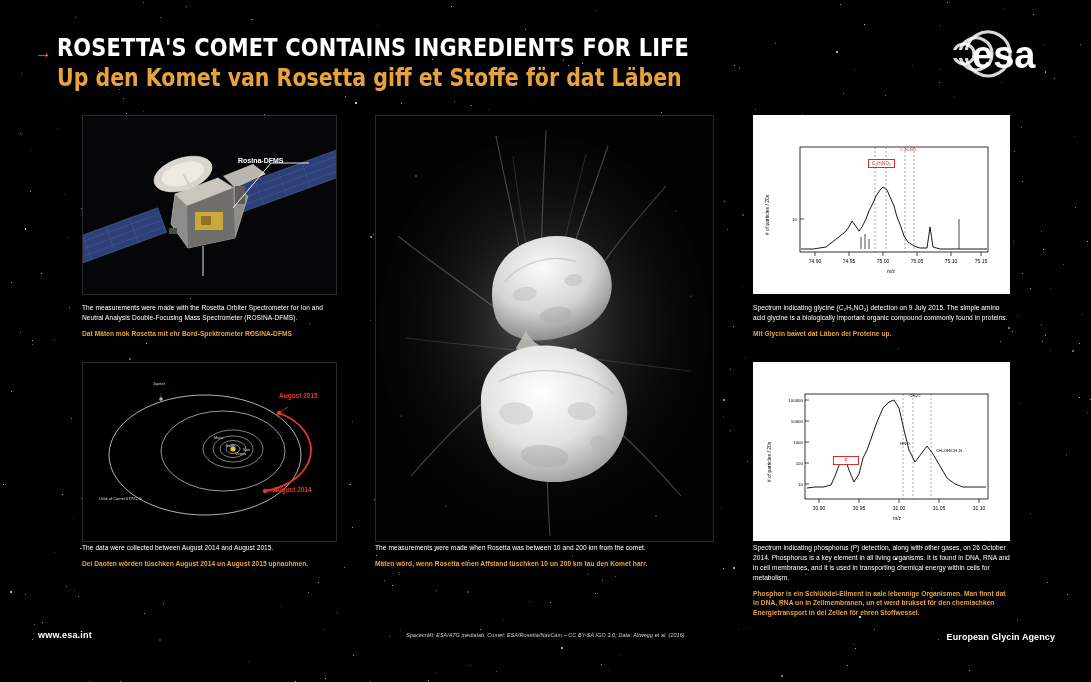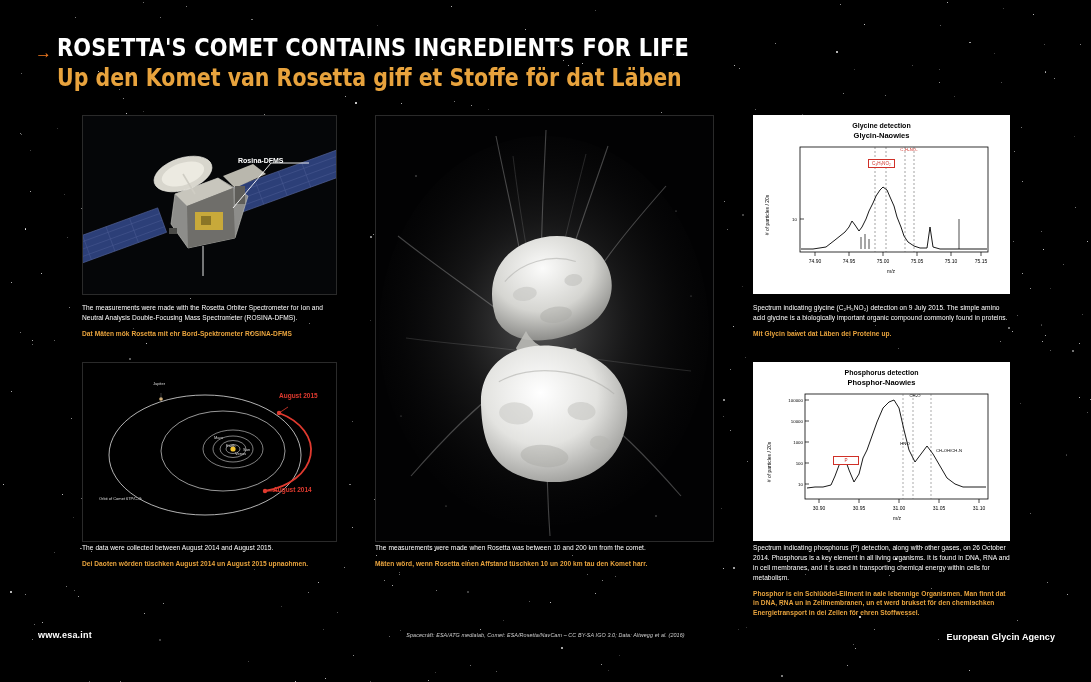--- a/index.html
+++ b/index.html
@@ -654,20 +654,32 @@
       <div class="star" style="width: 1px; height: 1px; left: 257.434px; top: 143.412px; opacity: 0.63;"></div>
       <div class="star" style="width: 1px; height: 1px; left: 253.538px; top: 290.313px; opacity: 0.87;"></div>
     </div>
 
   <div class="title-block">
     <span class="arrow">→</span>
     <div class="title-en">ROSETTA'S COMET CONTAINS INGREDIENTS FOR LIFE</div>
     <div class="title-de">Up den Komet van Rosetta giff et Stoffe för dat Läben</div>
   </div>
 
+  <div class="esa-logo">
+    <svg width="135" height="52" viewBox="0 0 135 52">
+      <g>
+
+        <path d="M46 26 A22 22 0 1 0 46 25.8" fill="none" stroke="#ffffff" stroke-width="3.2" opacity="0.85"></path>
+        <path d="M40 26 A16 16 0 1 0 40 25.8" fill="none" stroke="#ffffff" stroke-width="3.2" opacity="0.85"></path>
+        <path d="M34 26 A10 10 0 1 0 34 25.8" fill="none" stroke="#ffffff" stroke-width="3.2" opacity="0.85"></path>
+        <rect x="22" y="22" width="30" height="8" fill="#000"></rect>
+        <text x="52" y="40" font-family="Liberation Sans, sans-serif" font-size="38" font-weight="bold" fill="#ffffff">esa</text>
+      </g>
+    </svg>
+  </div>
 
   <div class="panel" id="panel-spacecraft">
     <svg width="253" height="178" viewBox="0 0 253 178">
       <rect width="253" height="178" fill="#050608"></rect>
 
       <g transform="rotate(-20 60 110)">
         <rect x="-25" y="98" width="105" height="26" fill="#2c3f78" stroke="#55639a" stroke-width="0.6"></rect>
         <g stroke="#4a5a92" stroke-width="0.5">
           <line x1="-25" y1="104" x2="80" y2="104"></line>
           <line x1="-25" y1="111" x2="80" y2="111"></line>
@@ -831,24 +843,20 @@
       </g>
     </svg>
   </div>
 
   <div class="caption" id="cap-comet">
     <span class="en">The measurements were made when Rosetta was between 10 and 200 km from the comet.</span>
     <span class="de">Mäten wörd, wenn Rosetta einen Affstand tüschken 10 un 200 km tau den Komet harr.</span>
   </div>
 
   <div class="panel" id="panel-glycine">
-    <div class="chart-title">
-      <span>Glycine detection</span>
-      <span class="de2">Glycin-Naowies</span>
-    </div>
     <svg width="257" height="150" viewBox="0 0 257 150" style="position:absolute; left:0; top:26px;">
 
       <rect x="47" y="6" width="188" height="105" fill="#ffffff" stroke="#000000" stroke-width="0.8"></rect>
 
       <g stroke="#444" stroke-width="0.5" stroke-dasharray="2,2">
         <line x1="122" y1="6" x2="122" y2="111"></line>
         <line x1="133" y1="6" x2="133" y2="111"></line>
         <line x1="152" y1="6" x2="152" y2="111"></line>
         <line x1="161" y1="6" x2="161" y2="111"></line>
       </g>
@@ -888,24 +896,20 @@
     <div class="peak-annot" style="left:156px; top:32px; color:#d03028;">C₂H₅NO₂</div>
     <div class="formula-box" style="left:115px; top:44px;">C₃H₇NO₂</div>
   </div>
 
   <div class="caption" id="cap-glycine">
     <span class="en">Spectrum indicating glycine (C₂H₅NO₂) detection on 9 July 2015. The simple amino acid glycine is a biologically important organic compound commonly found in proteins.</span>
     <span class="de">Mit Glycin bawet dat Läben dei Proteine up.</span>
   </div>
 
   <div class="panel" id="panel-phosphorus">
-    <div class="chart-title">
-      <span>Phosphorus detection</span>
-      <span class="de2">Phosphor-Naowies</span>
-    </div>
     <svg width="257" height="150" viewBox="0 0 257 150" style="position:absolute; left:0; top:26px;">
       <rect x="52" y="6" width="183" height="105" fill="#ffffff" stroke="#000000" stroke-width="0.8"></rect>
 
       <g stroke="#000" stroke-width="0.7">
         <line x1="52" y1="12" x2="56" y2="12"></line>
         <line x1="52" y1="33" x2="56" y2="33"></line>
         <line x1="52" y1="54" x2="56" y2="54"></line>
         <line x1="52" y1="75" x2="56" y2="75"></line>
         <line x1="52" y1="96" x2="56" y2="96"></line>
       </g>

